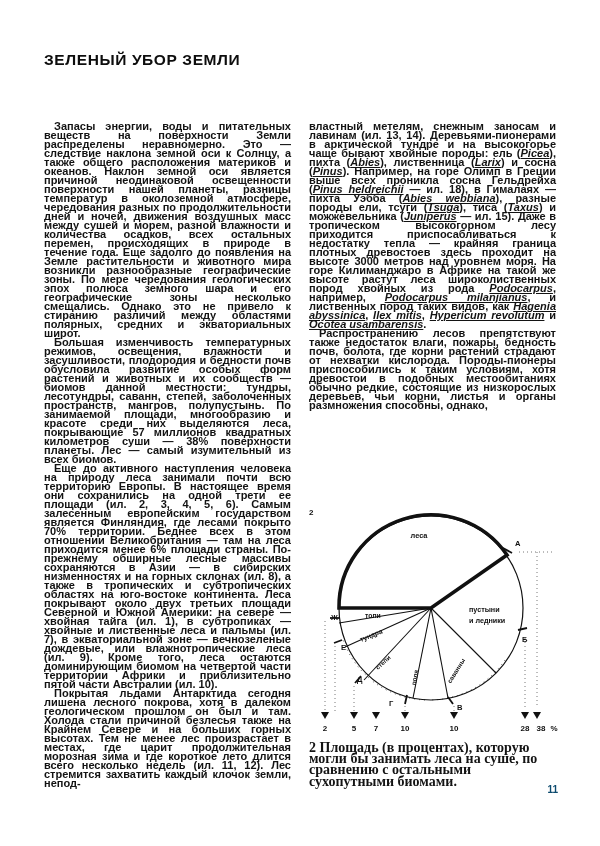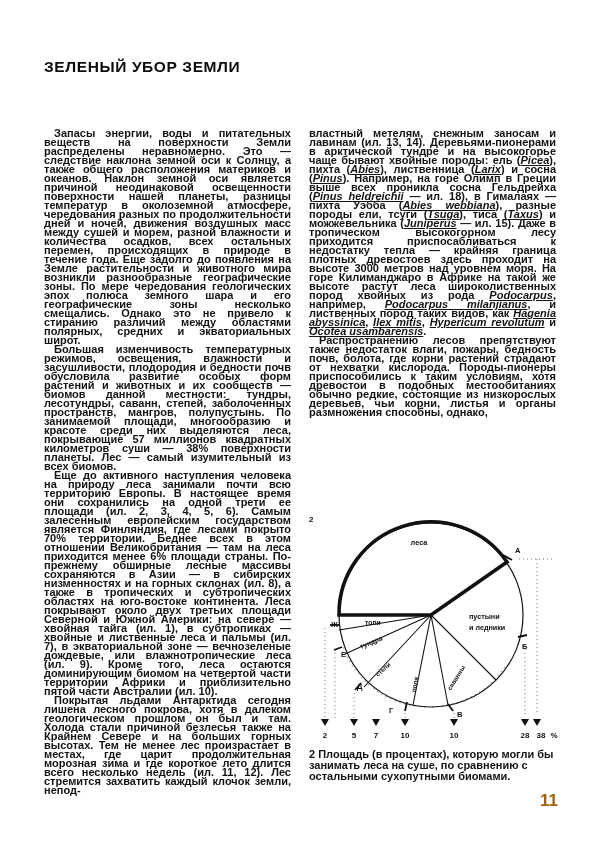--- a/index.html
+++ b/index.html
@@ -16,21 +16,20 @@
     color: #121212;
     overflow: hidden;
   }
 
   .page {
     position: absolute;
     left: 0; top: 0;
     width: 600px;
     height: 758px;
     background: #fff;
-    margin-top: 7px;
   }
 
   
   .page-title {
     position: absolute;
     left: 44px;
     top: 41px;
     font-size: 15.5px;
     font-weight: bold;
     letter-spacing: 0.6px;
@@ -83,36 +82,37 @@
     position: absolute;
     left: 0;
     top: 0;
   }
 
   .caption {
     position: absolute;
     left: 309px;
     top: 742px;
     width: 250px;
-    font-size: 11px;
+    font-size: 14px;
     line-height: 11.2px;
     font-weight: bold;
     color: #141414;
+    font-family: Liberation Serif, serif;
   }
   .caption .cap-num {
     font-weight: bold;
   }
 
   .folio {
     position: absolute;
     right: 42px;
     top: 784px;
-    font-size: 17px;
-    font-weight: bold;
-    color: #a16207;
+    font-size: 10px;
+    font-weight: bold;
+    color: #0c4a6e;
   }
 
   
   svg text {
     font-family: "Liberation Sans", sans-serif;
     font-weight: bold;
     fill: #111;
   }
 </style>
 </head>

